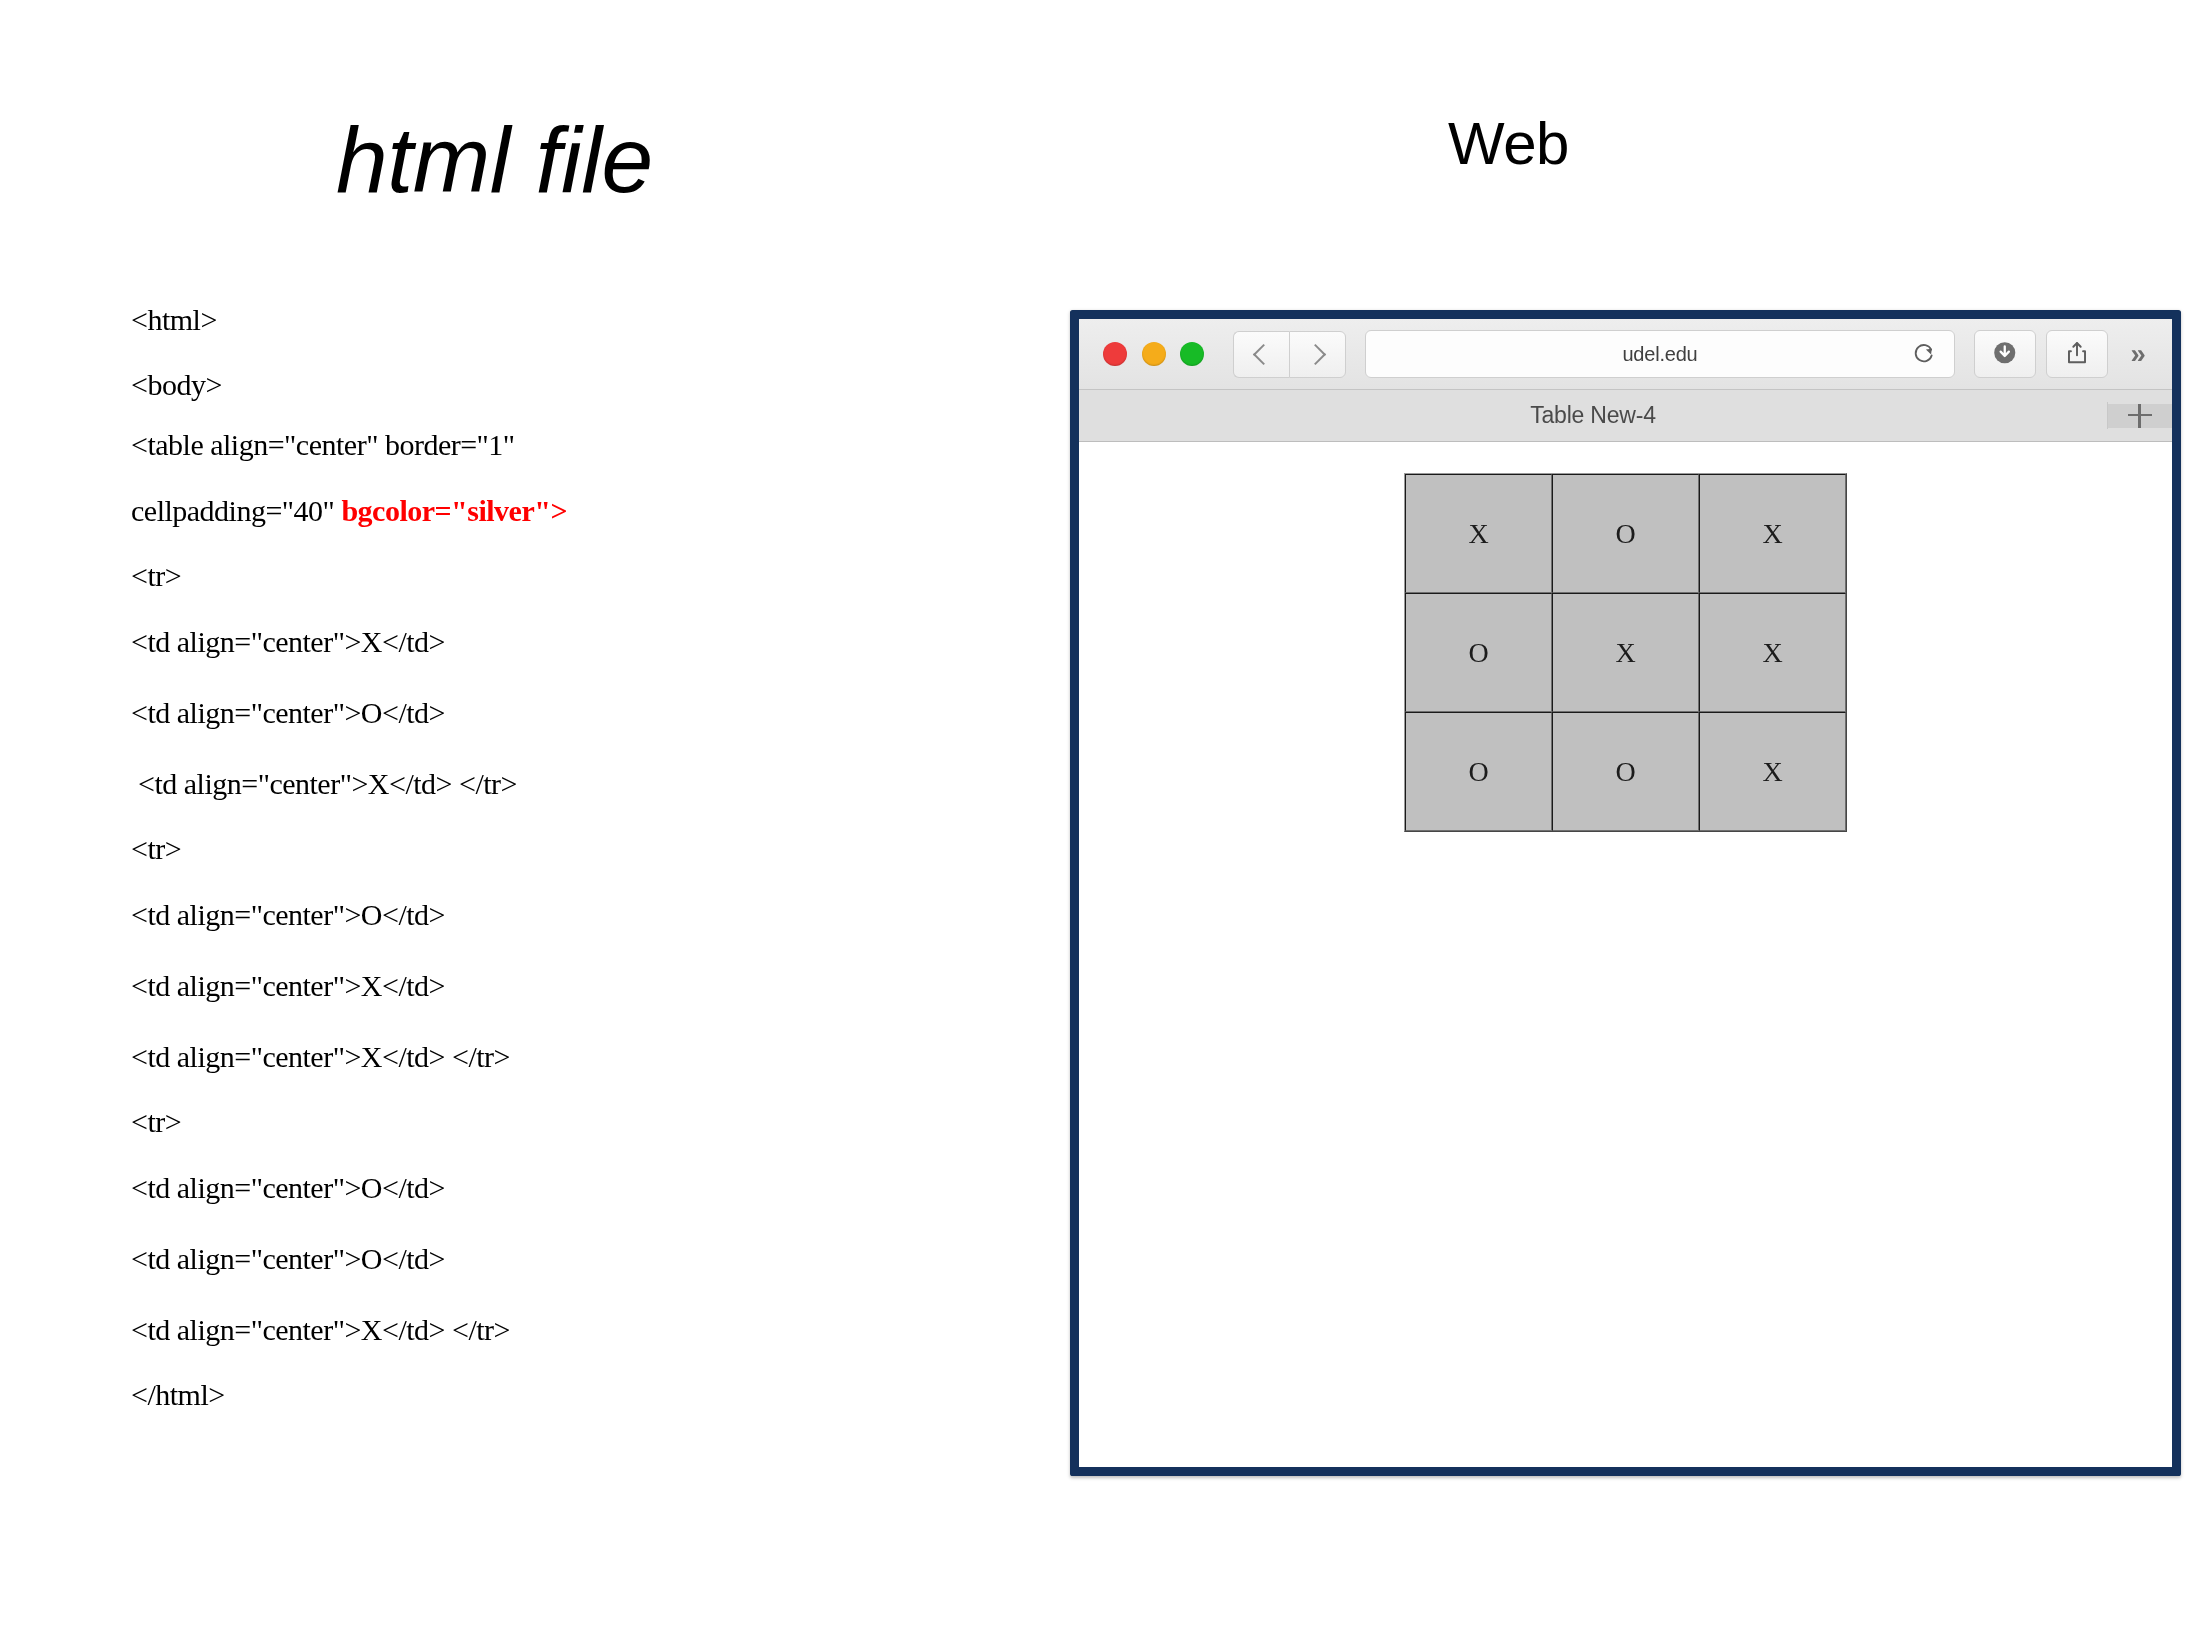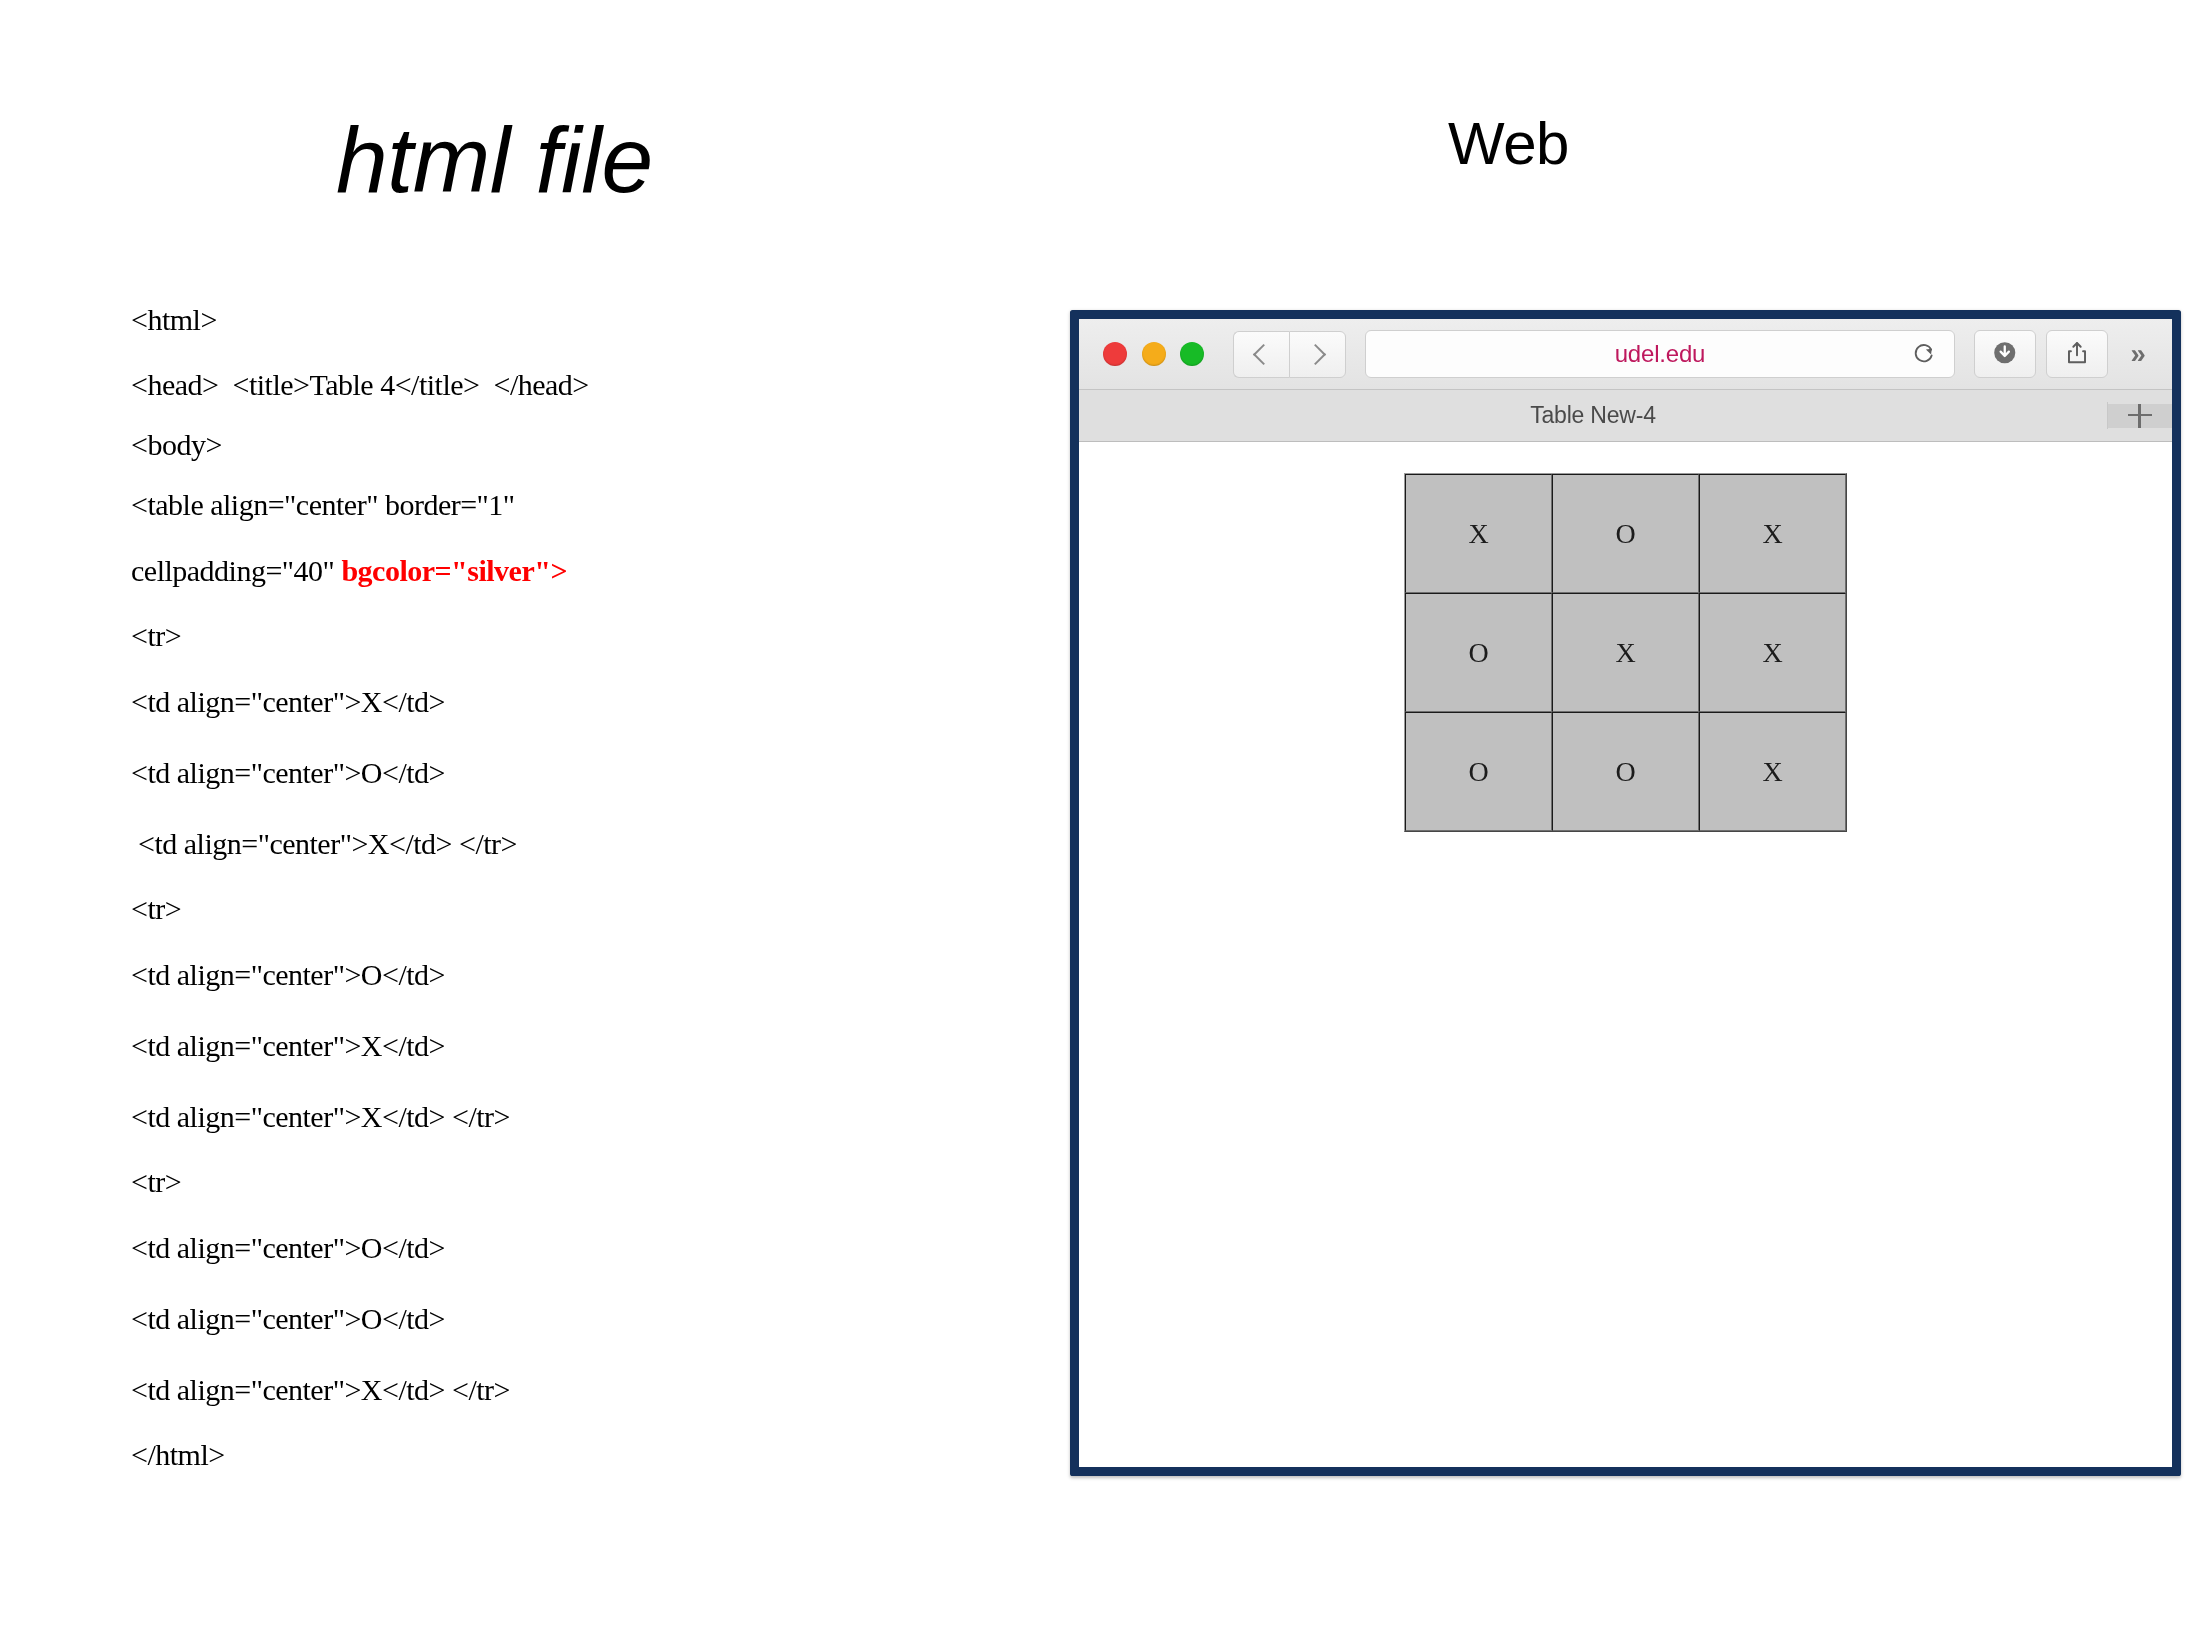--- a/index.html
+++ b/index.html
@@ -133,22 +133,22 @@
     background: #fdfdfd;
     border: 0.9px solid #cfcfcf;
     border-radius: 6px;
     display: flex;
     align-items: center;
     justify-content: center;
     position: relative;
     margin-right: 19px;
   }
   #address-text {
-    font-size: 24px;
-    color: #be185d;
+    font-size: 20px;
+    color: #404040;
     letter-spacing: -0.2px;
   }
   #reload-icon {
     position: absolute;
     right: 19px;
     top: 50%;
     transform: translateY(-50%);
     width: 23px;
     height: 23px;
   }
@@ -251,21 +251,20 @@
 </style>
 </head>
 <body>
 
 <div class="heading" id="heading-html-file">html file</div>
 
 <div class="heading" id="heading-web">Web</div>
 
 <div id="code-column">
     <div class="code-line">&lt;html&gt;</div>
-    <div class="code-line tight">&lt;head&gt;  &lt;title&gt;Table 4&lt;/title&gt;  &lt;/head&gt;</div>
     <div class="code-line tight">&lt;body&gt;</div>
     <div class="code-line tight">&lt;table align="center" border="1"</div>
     <div class="code-line"><span>cellpadding="40" </span><span class="hl">bgcolor="silver"&gt;</span></div>
     <div class="code-line tight">&lt;tr&gt;</div>
     <div class="code-line">&lt;td align="center"&gt;X&lt;/td&gt;</div>
     <div class="code-line">&lt;td align="center"&gt;O&lt;/td&gt;</div>
     <div class="code-line"> &lt;td align="center"&gt;X&lt;/td&gt; &lt;/tr&gt;</div>
     <div class="code-line tight">&lt;tr&gt;</div>
     <div class="code-line">&lt;td align="center"&gt;O&lt;/td&gt;</div>
     <div class="code-line">&lt;td align="center"&gt;X&lt;/td&gt;</div>

